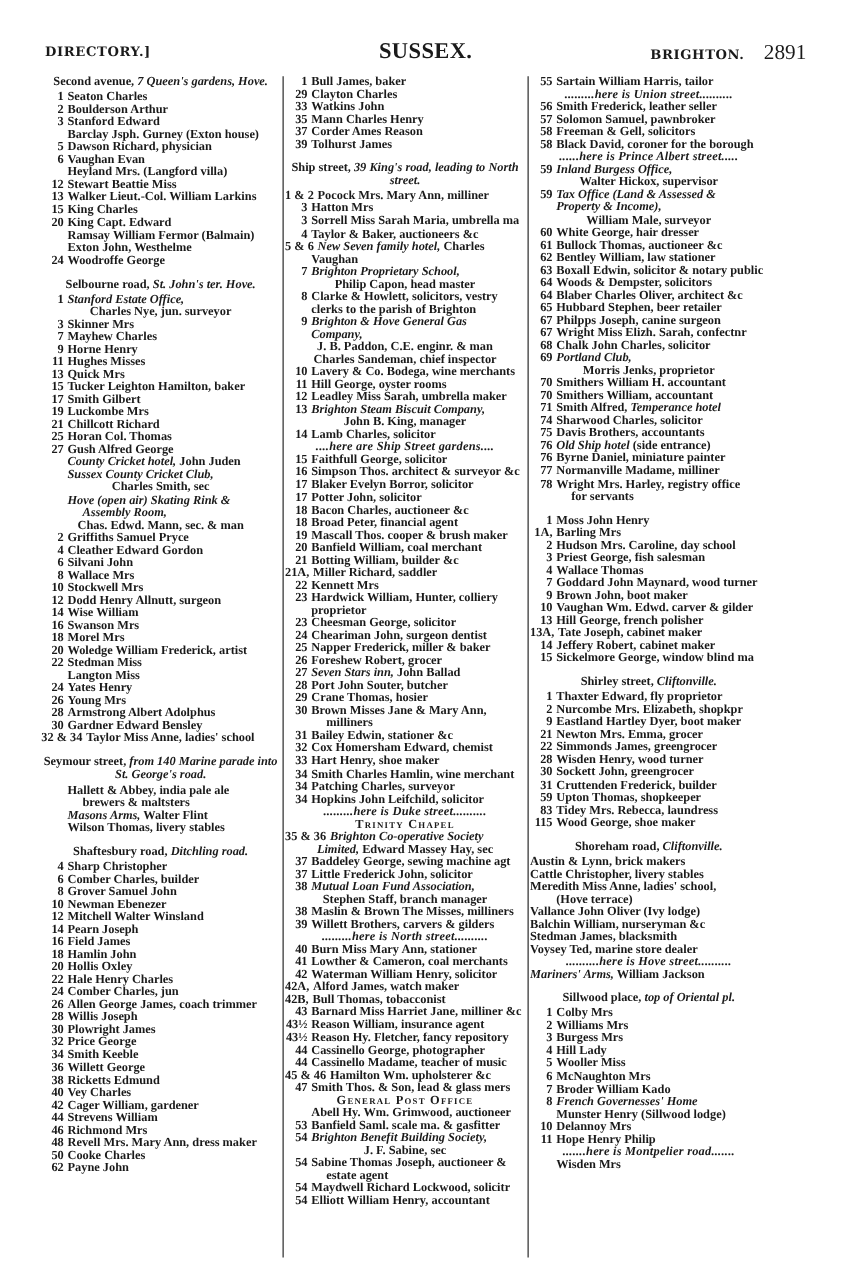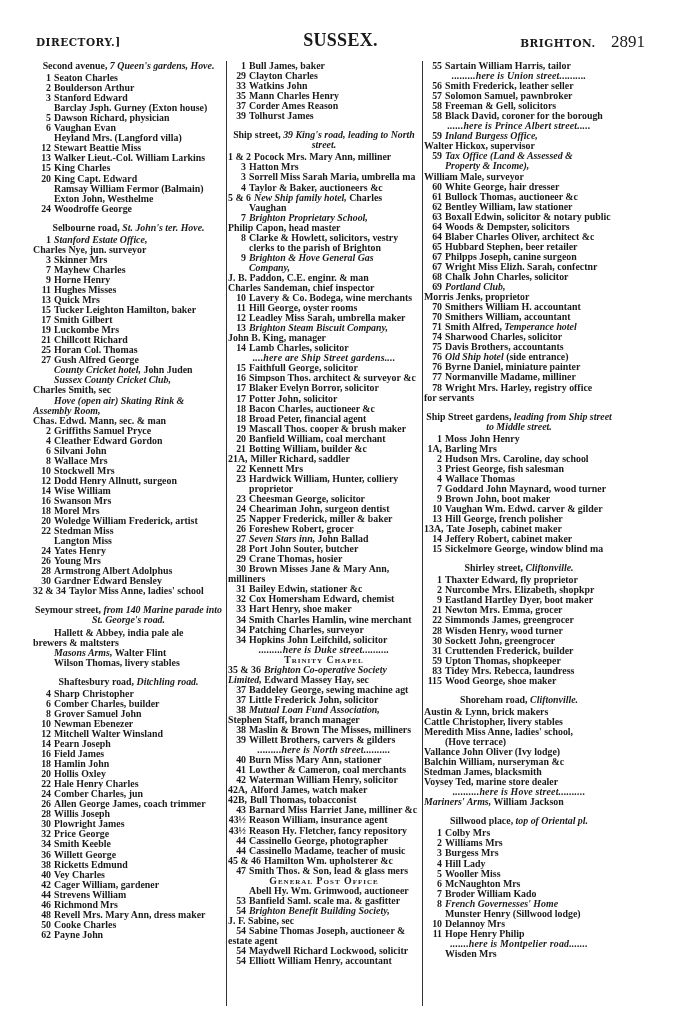--- a/index.html
+++ b/index.html
@@ -25,22 +25,22 @@
   .rule1 { left: 193px; height: 945px; }
   .rule2 { left: 389px; height: 945px; }
 
   .section { margin-bottom: 9px; }
   .sec-title { text-align: center; margin-bottom: 2px; }
   .sec-title .street { font-weight: bold; }
   .sec-title .loc { font-style: italic; font-weight: bold; margin-top: 28px; }
   .entry { white-space: nowrap; overflow: hidden; }
   .entry .num { display: inline-block; min-width: 18px; text-align: right; margin-right: 3px; }
   .entry.cont { padding-left: 21px; }
-  .entry.right { text-align: left; }
-  .entry.indent2 { }
+  .entry.right { text-align: center; }
+  .entry.indent2 { padding-left: 33px; }
   .it { font-style: italic; }
   .divider { text-align: center; font-style: italic; letter-spacing: 0.2px; white-space: nowrap; overflow: hidden; }
   .smallcaps { text-align: center; font-variant: small-caps; letter-spacing: 1px; }
 </style>
 </head>
 <body>
 
 <div class="page">
   <div class="header">
     <span class="hdr-left">DIRECTORY.]</span>
@@ -154,21 +154,21 @@
           <div class="entry"><span class="num">35</span><span>Mann Charles Henry</span></div>
           <div class="entry"><span class="num">37</span><span>Corder Ames Reason</span></div>
           <div class="entry"><span class="num">39</span><span>Tolhurst James</span></div>
         </div>
         <div class="section">
           <div class="sec-title"><span class="street">Ship street, </span><span class="loc">39 King's road, leading to North street.</span></div>
           <div class="entry"><span class="num">1 &amp; 2</span><span>Pocock Mrs. Mary Ann, milliner</span></div>
           <div class="entry"><span class="num">3</span><span>Hatton Mrs</span></div>
           <div class="entry"><span class="num">3</span><span>Sorrell Miss Sarah Maria, umbrella ma</span></div>
           <div class="entry"><span class="num">4</span><span>Taylor &amp; Baker, auctioneers &amp;c</span></div>
-          <div class="entry"><span class="num">5 &amp; 6</span><span><i>New Ship family hotel,</i> Charles</span></div>
+          <div class="entry"><span class="num">5 &amp; 6</span><span><i>New Seven family hotel,</i> Charles</span></div>
           <div class="entry cont"><span>Vaughan</span></div>
           <div class="entry"><span class="num">7</span><span class="it">Brighton Proprietary School,</span></div>
           <div class="entry right"><span>Philip Capon, head master</span></div>
           <div class="entry"><span class="num">8</span><span>Clarke &amp; Howlett, solicitors, vestry</span></div>
           <div class="entry cont"><span>clerks to the parish of Brighton</span></div>
           <div class="entry"><span class="num">9</span><span class="it">Brighton &amp; Hove General Gas</span></div>
           <div class="entry cont"><span class="it">Company,</span></div>
           <div class="entry right"><span>J. B. Paddon, C.E. enginr. &amp; man</span></div>
           <div class="entry right"><span>Charles Sandeman, chief inspector</span></div>
           <div class="entry"><span class="num">10</span><span>Lavery &amp; Co. Bodega, wine merchants</span></div>
@@ -272,21 +272,20 @@
           <div class="entry"><span class="num">71</span><span>Smith Alfred, <i>Temperance hotel</i></span></div>
           <div class="entry"><span class="num">74</span><span>Sharwood Charles, solicitor</span></div>
           <div class="entry"><span class="num">75</span><span>Davis Brothers, accountants</span></div>
           <div class="entry"><span class="num">76</span><span><i>Old Ship hotel</i> (side entrance)</span></div>
           <div class="entry"><span class="num">76</span><span>Byrne Daniel, miniature painter</span></div>
           <div class="entry"><span class="num">77</span><span>Normanville Madame, milliner</span></div>
           <div class="entry"><span class="num">78</span><span>Wright Mrs. Harley, registry office</span></div>
           <div class="entry indent2"><span>for servants</span></div>
         </div>
         <div class="section">
-          <div class="sec-title"><span class="street">Ship Street gardens, </span><span class="loc">leading from Ship street to Middle street.</span></div>
           <div class="entry"><span class="num">1</span><span>Moss John Henry</span></div>
           <div class="entry"><span class="num">1A,</span><span>Barling Mrs</span></div>
           <div class="entry"><span class="num">2</span><span>Hudson Mrs. Caroline, day school</span></div>
           <div class="entry"><span class="num">3</span><span>Priest George, fish salesman</span></div>
           <div class="entry"><span class="num">4</span><span>Wallace Thomas</span></div>
           <div class="entry"><span class="num">7</span><span>Goddard John Maynard, wood turner</span></div>
           <div class="entry"><span class="num">9</span><span>Brown John, boot maker</span></div>
           <div class="entry"><span class="num">10</span><span>Vaughan Wm. Edwd. carver &amp; gilder</span></div>
           <div class="entry"><span class="num">13</span><span>Hill George, french polisher</span></div>
           <div class="entry"><span class="num">13A,</span><span>Tate Joseph, cabinet maker</span></div>

